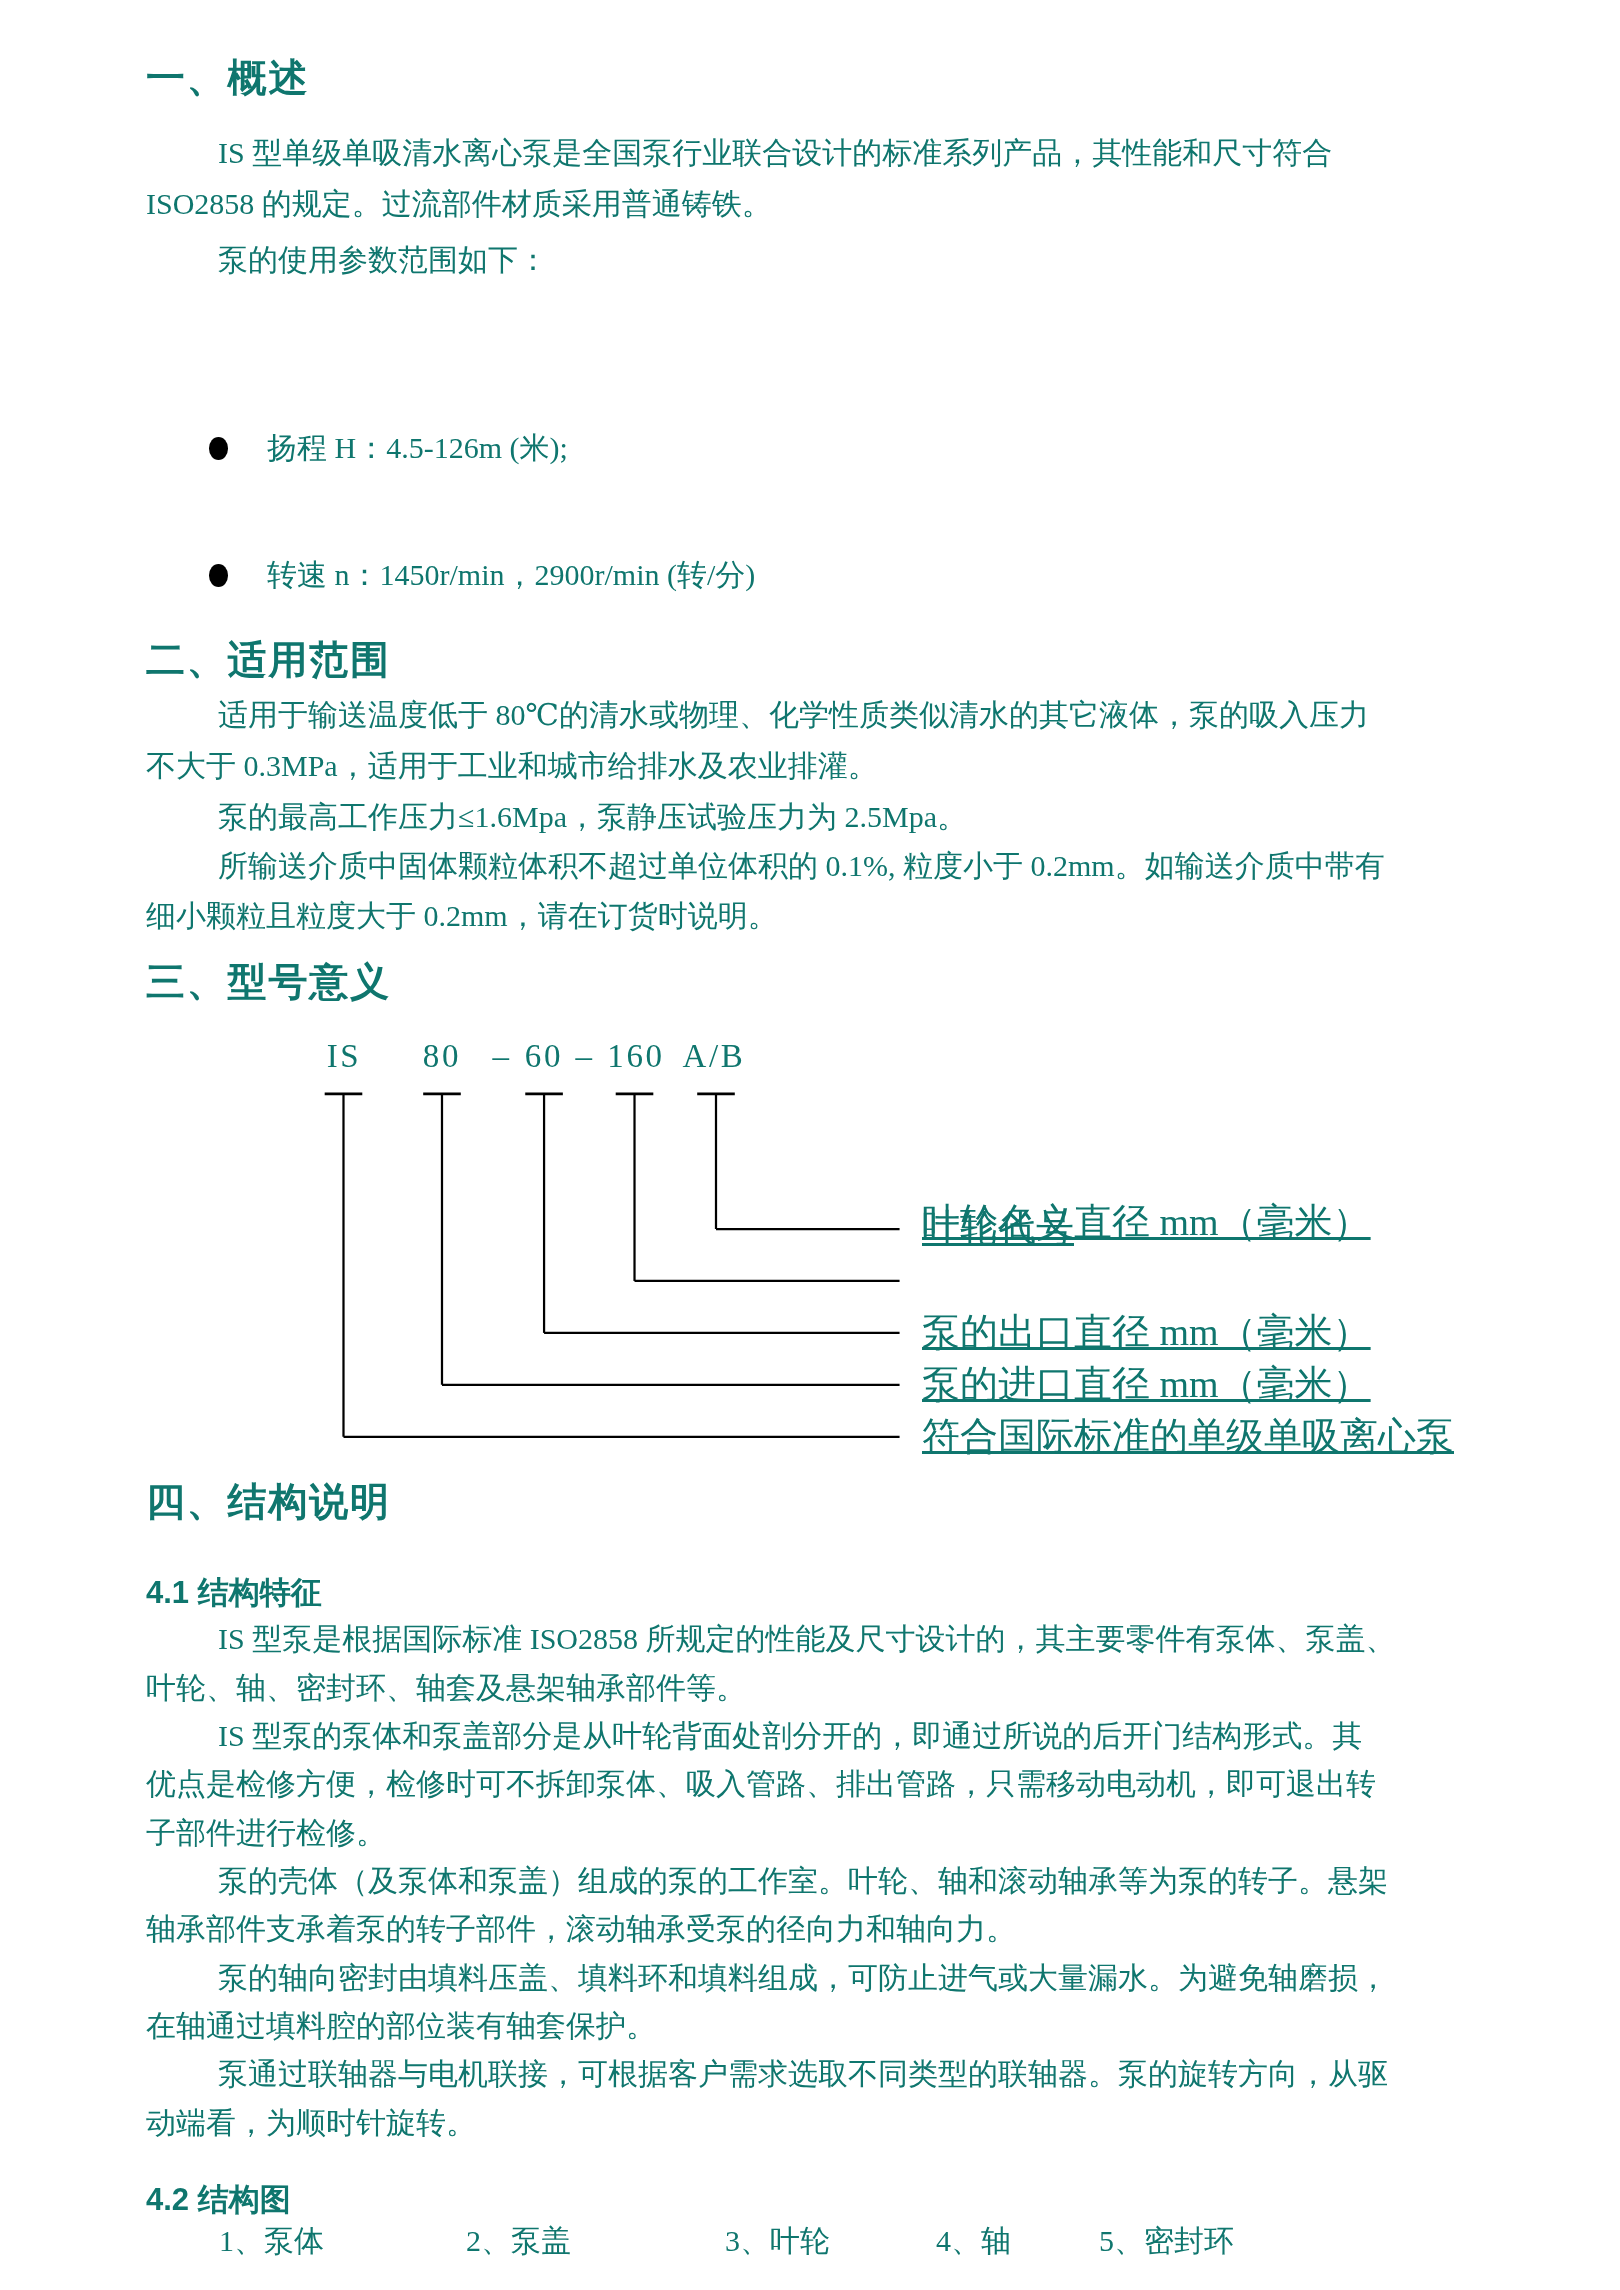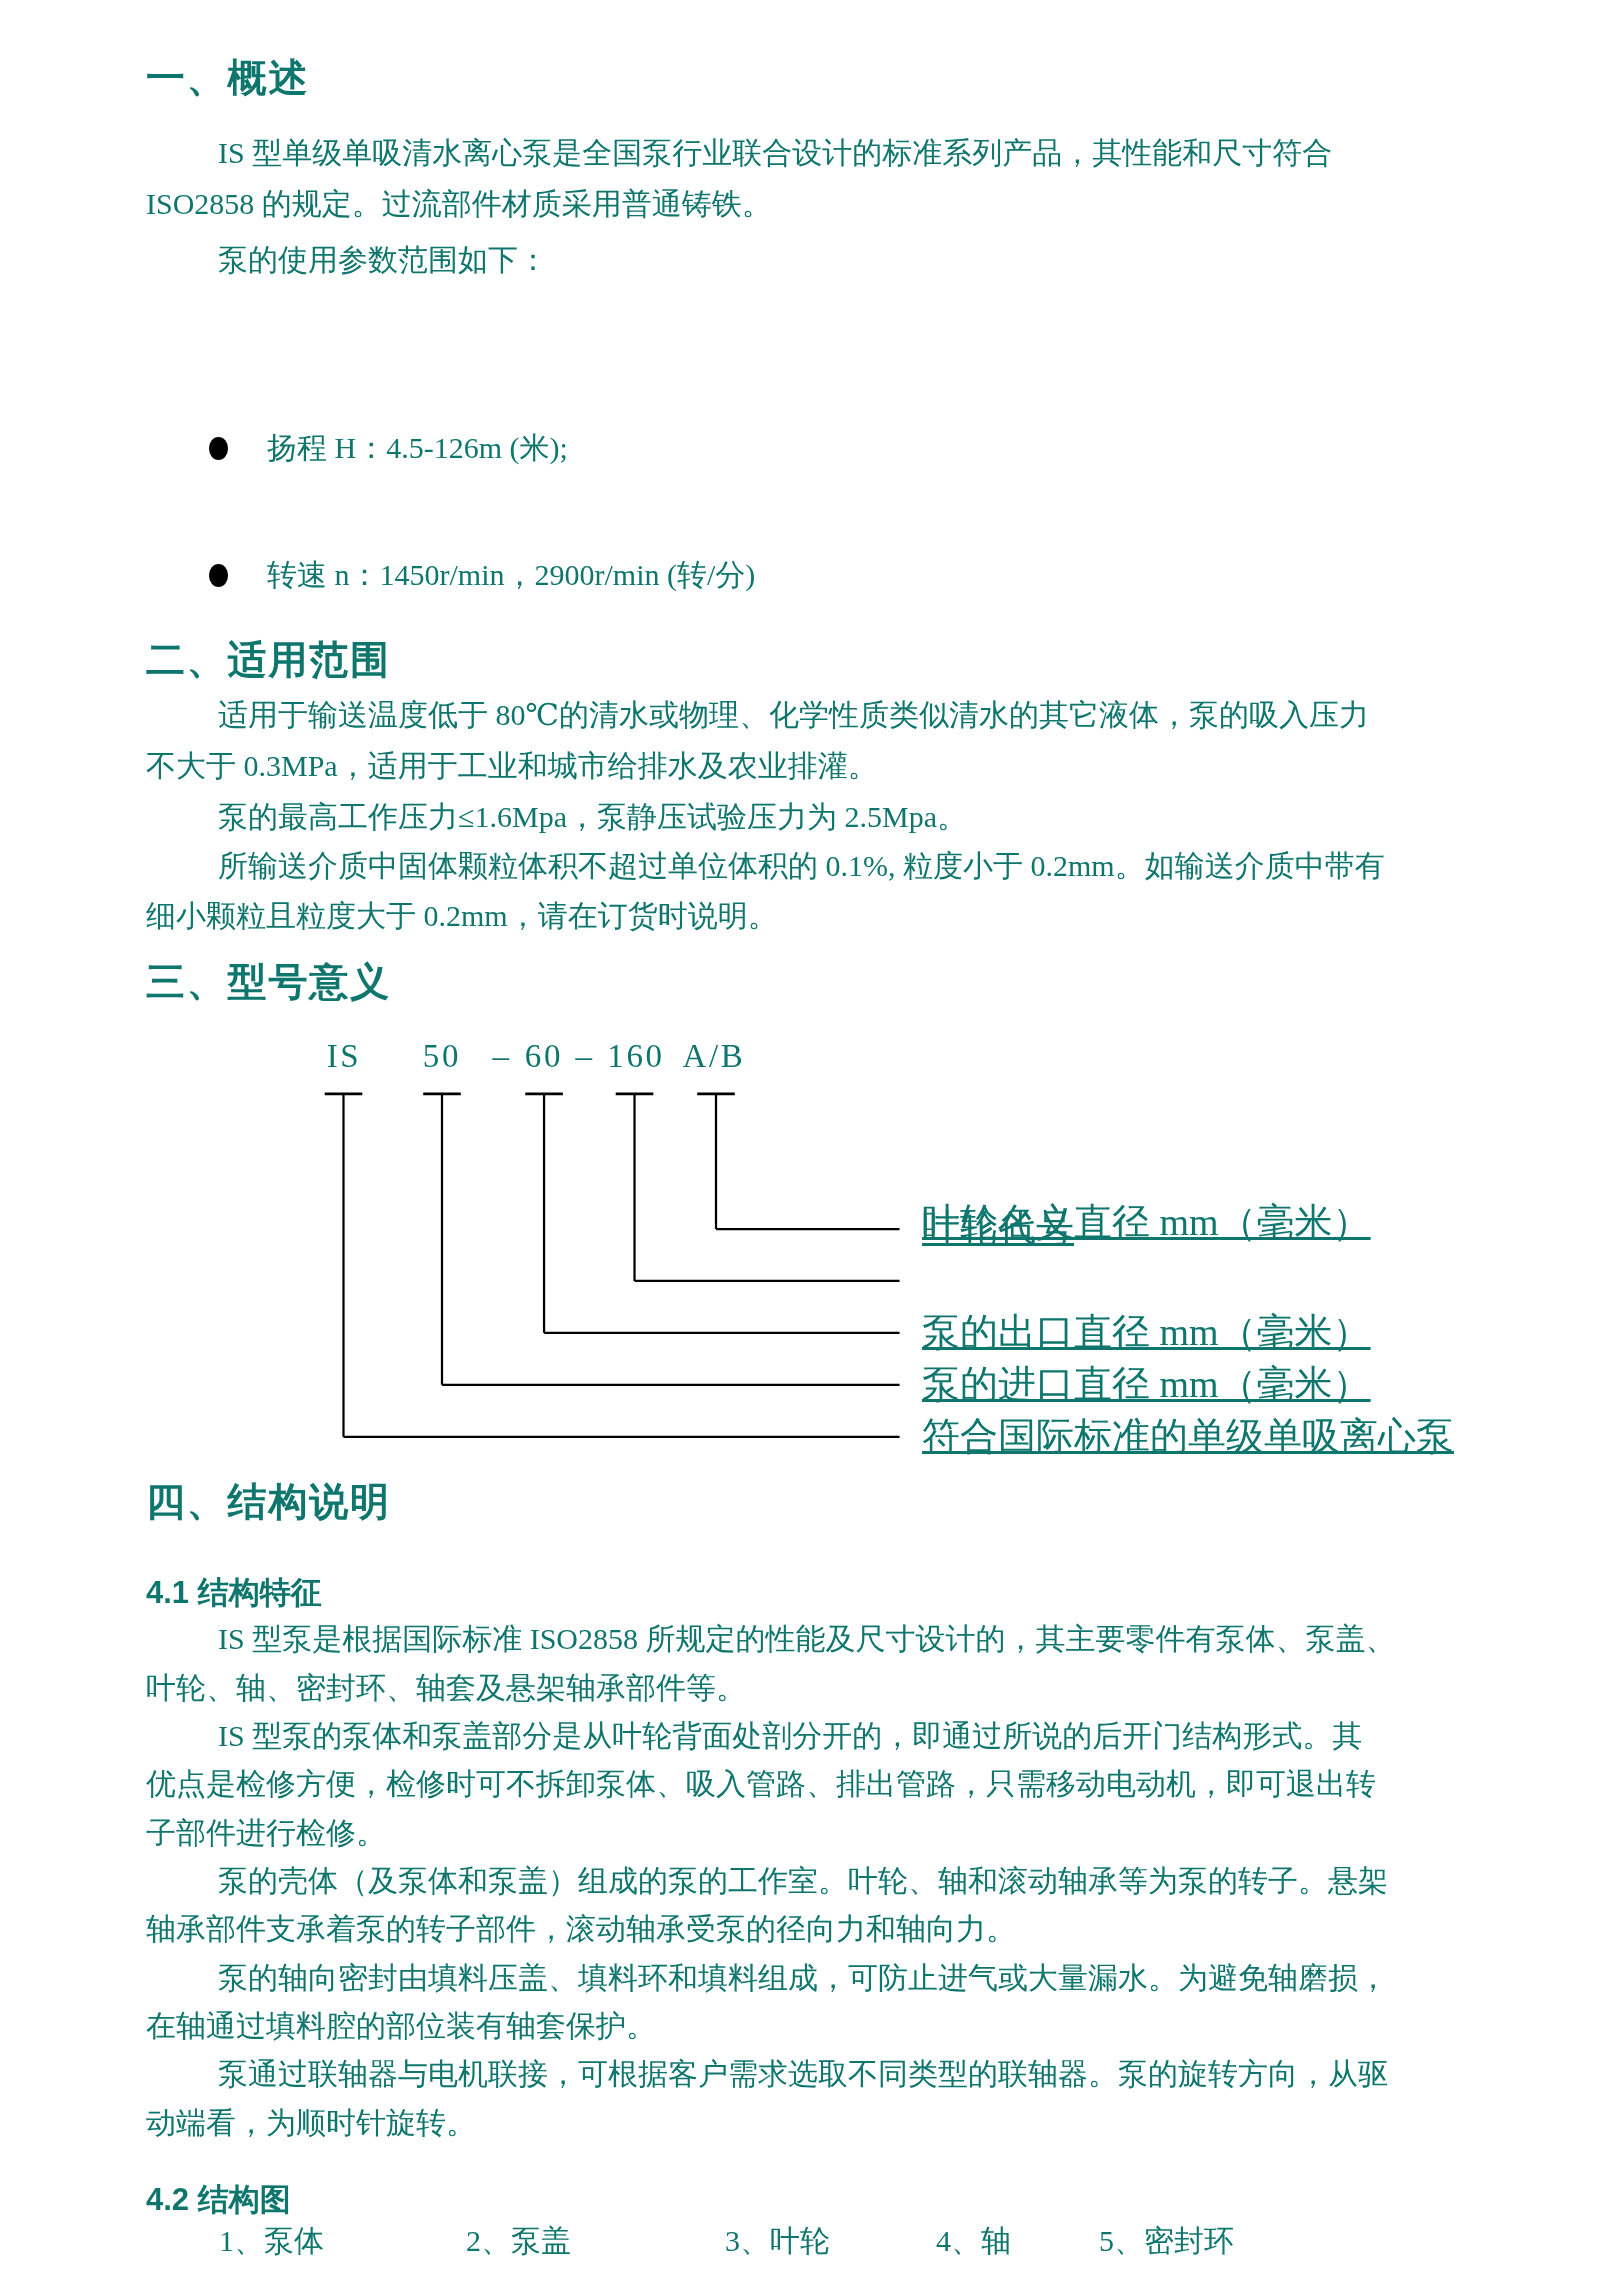--- a/index.html
+++ b/index.html
@@ -75,21 +75,21 @@
   <div class="h1" style="top:636px">二、适用范围</div>
   <div class="line indent" style="top:695px">适用于输送温度低于 80℃的清水或物理、化学性质类似清水的其它液体，泵的吸入压力</div>
   <div class="line" style="top:746px">不大于 0.3MPa，适用于工业和城市给排水及农业排灌。</div>
   <div class="line indent" style="top:797px">泵的最高工作压力≤1.6Mpa，泵静压试验压力为 2.5Mpa。</div>
   <div class="line indent" style="top:846px">所输送介质中固体颗粒体积不超过单位体积的 0.1%, 粒度小于 0.2mm。如输送介质中带有</div>
   <div class="line" style="top:896px">细小颗粒且粒度大于 0.2mm，请在订货时说明。</div>
 
   <div class="h1" style="top:958px">三、型号意义</div>
 
   <div class="code-seg" style="left:344px;top:1036px">IS</div>
-  <div class="code-seg" style="left:442px;top:1036px">50</div>
+  <div class="code-seg" style="left:442px;top:1036px">80</div>
   <div class="code-seg" style="left:502px;top:1036px">–</div>
   <div class="code-seg" style="left:544px;top:1036px">60</div>
   <div class="code-seg" style="left:585px;top:1036px">–</div>
   <div class="code-seg" style="left:636px;top:1036px">160</div>
   <div class="code-seg" style="left:714px;top:1036px">A/B</div>
 
   <svg class="connectors" width="627" height="394" viewBox="0 0 700 440">
 
     <line x1="23" y1="21" x2="65" y2="21" stroke="#000" stroke-width="3"></line>
     <line x1="133" y1="21" x2="175" y2="21" stroke="#000" stroke-width="3"></line>

